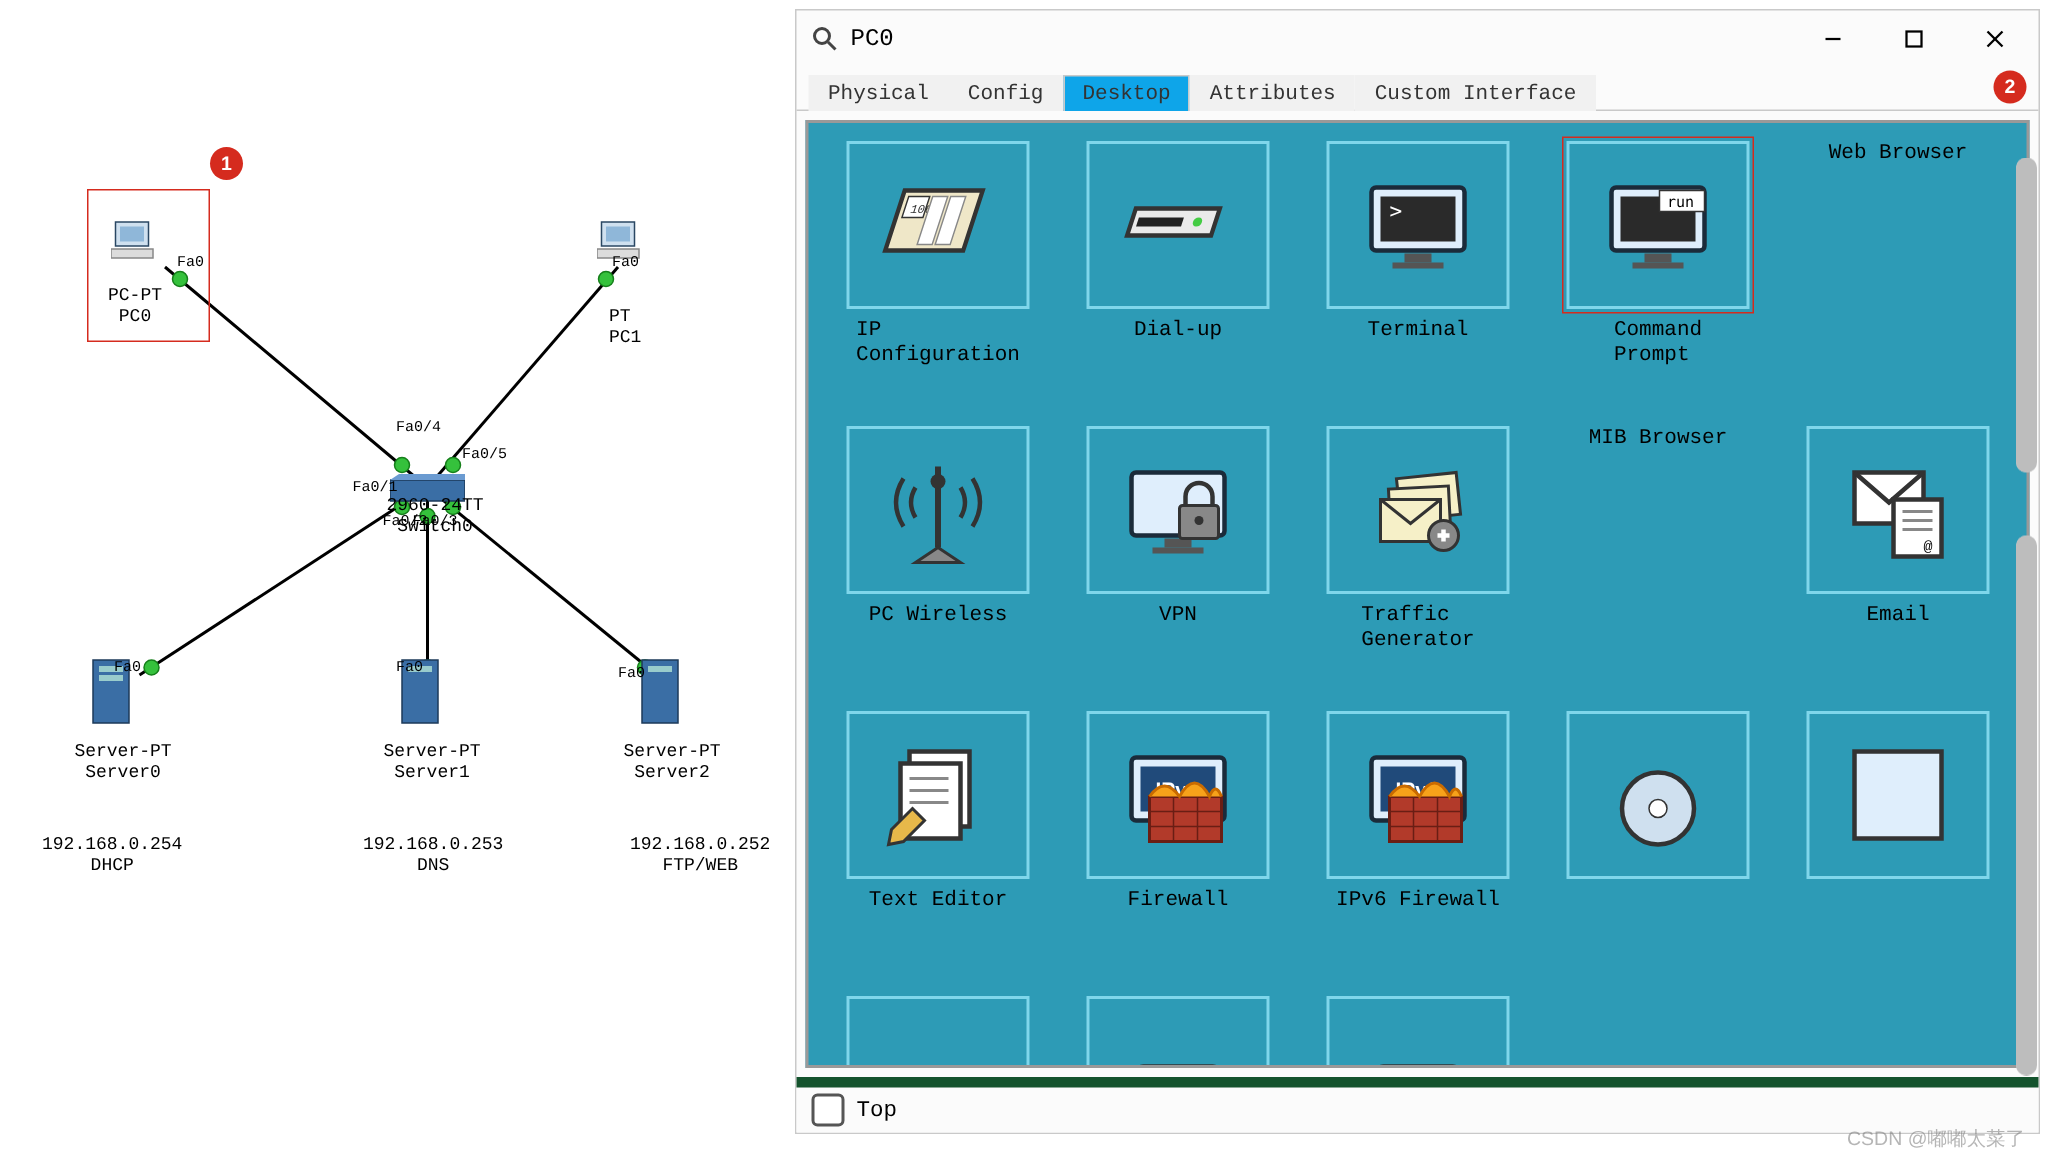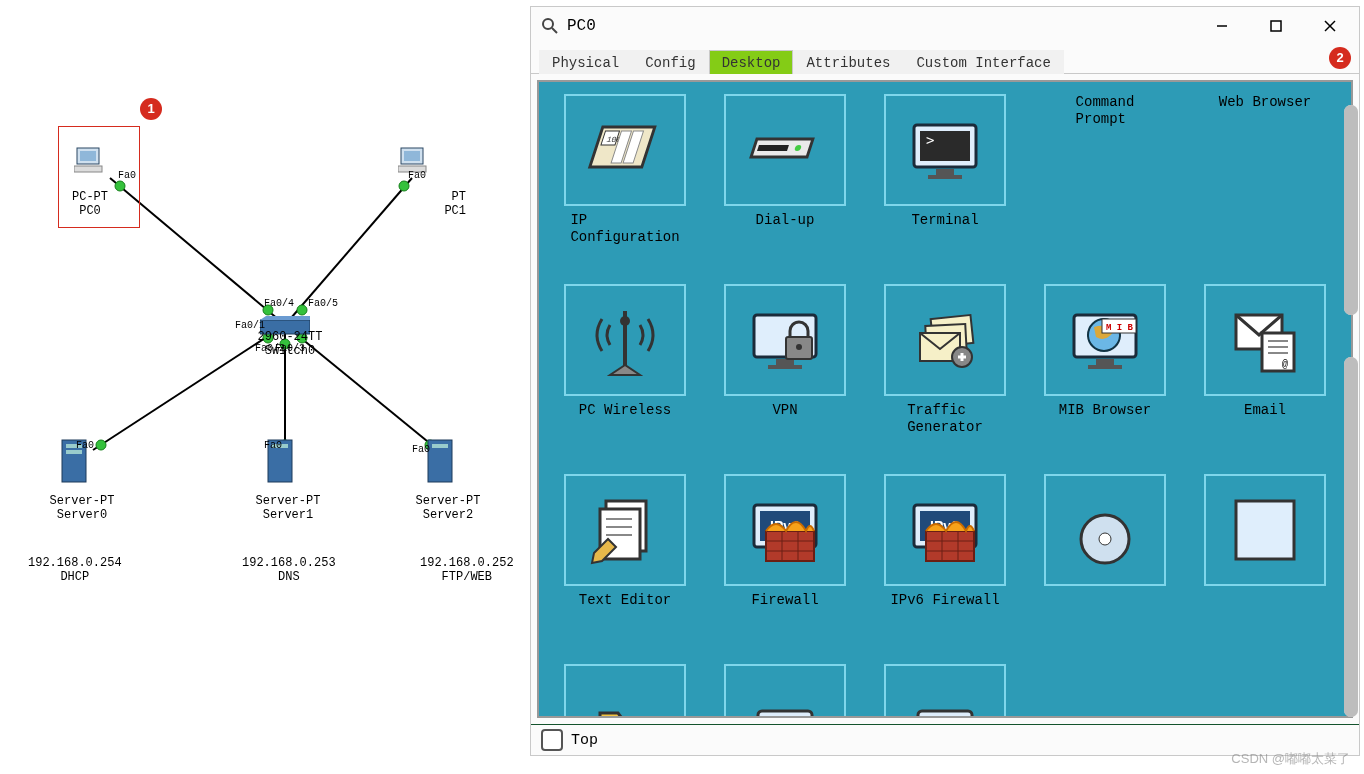--- a/index.html
+++ b/index.html
@@ -18,31 +18,31 @@
   .node{position:absolute;display:flex;flex-direction:column;align-items:center}
   .link-dot{fill:#35c13c;stroke:#157f1a;stroke-width:1}
   
   .win{position:absolute;left:530px;top:6px;width:828px;height:748px;border:1px solid #c9c9c9;background:#fbfbfb;display:flex;flex-direction:column}
   .titlebar{display:flex;align-items:center;height:38px;padding:0 6px 0 10px;gap:8px}
   .titlebar .appicon{width:18px;height:18px}
   .titlebar .title{font:16px "Courier New",monospace;flex:1}
   .winbtn{width:46px;height:38px;display:flex;align-items:center;justify-content:center;color:#333}
   .tabbar{display:flex;align-items:flex-end;height:28px;padding:0 8px;border-bottom:1px solid #c9c9c9;gap:0}
   .tab{padding:4px 12px 3px;font:14px "Courier New",monospace;color:#333;border:1px solid transparent;border-bottom:none;position:relative;top:1px;background:#f1f1f1}
-  .tab.active{background:#84cc16;border-color:#c9c9c9}
+  .tab.active{background:#0ea5e9;border-color:#c9c9c9}
   .desktop{flex:1;margin:6px;border:2px solid #999;background:#2d9bb6;position:relative;overflow:hidden}
   .grid{position:absolute;inset:0;padding:6px;display:grid;grid-template-columns:repeat(5,1fr);grid-auto-rows:190px;gap:0;overflow-y:auto}
   .cell{display:flex;flex-direction:column;align-items:center;gap:6px;padding-top:6px}
   .tile{width:118px;height:108px;border:2px solid #7fd6eb;background:#2d9bb6;display:flex;align-items:center;justify-content:center}
   .tile svg{width:78px;height:78px}
   .cap{font:14px/17px "Courier New",monospace;color:#000;white-space:pre}
   .sel-red{outline:1px solid #d52b1e;outline-offset:2px}
   .scroll-rail{position:absolute;right:1px;top:96px;width:14px;height:220px;background:#ddd;border-radius:7px}
   .scroll-thumb{position:absolute;left:0;width:14px;background:#bdbdbd;border-radius:7px}
-  .footer{display:flex;align-items:center;height:30px;padding:0 10px;gap:8px;border-top:1px solid #14532d;background:#fbfbfb}
+  .footer{display:flex;align-items:center;height:30px;padding:0 10px;gap:8px;border-top:7px solid #14532d;background:#fbfbfb}
   .chk{width:18px;height:18px;border:2px solid #555;border-radius:4px;background:#fff}
   .watermark{position:absolute;right:14px;bottom:6px;font:13px sans-serif;color:rgba(120,120,120,.55)}
 </style>
 </head>
 <body>
 
 <div class="canvas">
 
   <div class="topo">
     <svg viewBox="0 0 530 774" width="530" height="774">
@@ -78,36 +78,36 @@
 PC0</div>
     <div class="port-label" style="left:118px;top:170px">Fa0</div>
 
     <div class="node" style="left:398px;top:146px">
       <svg class="pc-icon" viewBox="0 0 34 28">
         <rect x="3" y="2" width="22" height="16" fill="#cfe0ef" stroke="#2a4763"></rect>
         <rect x="6" y="5" width="16" height="10" fill="#8fb7d9"></rect>
         <rect x="0" y="20" width="28" height="6" fill="#dcdcdc" stroke="#888"></rect>
       </svg>
     </div>
-    <div class="dev-label" style="left:406px;top:190px;width:60px;text-align:right">PT
+    <div class="dev-label" style="left:406px;top:204px;width:60px;text-align:left">PT
 PC1</div>
     <div class="port-label" style="left:408px;top:170px">Fa0</div>
 
     <div class="node" style="left:260px;top:316px">
       <svg class="switch-icon" viewBox="0 0 50 20">
         <rect x="0" y="4" width="50" height="14" fill="#3a6ea5" stroke="#1d3a5a"></rect>
         <polygon points="0,4 6,0 56,0 50,4" fill="#6b9bd1"></polygon>
       </svg>
     </div>
     <div class="dev-label" style="left:240px;top:330px;width:100px">2960-24TT
 Switch0</div>
     <div class="port-label" style="left:235px;top:320px">Fa0/1</div>
     <div class="port-label" style="left:255px;top:343px">Fa0/2</div>
     <div class="port-label" style="left:275px;top:343px">Fa0/3</div>
-    <div class="port-label" style="left:264px;top:298px">Fa0/4</div>
+    <div class="port-label" style="left:264px;top:280px">Fa0/4</div>
     <div class="port-label" style="left:308px;top:298px">Fa0/5</div>
 
     <div class="node" style="left:60px;top:438px">
       <svg class="server-icon" viewBox="0 0 28 46">
         <rect x="2" y="2" width="24" height="42" fill="#3a6ea5" stroke="#1d3a5a"></rect>
         <rect x="6" y="6" width="16" height="4" fill="#9cc"></rect>
         <rect x="6" y="12" width="16" height="4" fill="#9cc"></rect>
       </svg>
     </div>
     <div class="dev-label" style="left:32px;top:494px;width:100px">Server-PT
@@ -211,20 +211,30 @@
                 <rect x="8" y="14" width="62" height="42" rx="3" fill="#dfeefc" stroke="#1b2b3a" stroke-width="3"></rect>
                 <rect x="30" y="58" width="18" height="6" fill="#555"></rect>
                 <rect x="22" y="64" width="34" height="4" fill="#555"></rect>
                 <rect x="14" y="20" width="50" height="30" fill="#2a2a2a"></rect>
                 <text x="20" y="34" fill="#fff" font-size="14" font-family="monospace">&gt;</text>
               </svg>
             </div>
             <div class="cap">Terminal</div>
           </div>
           <div class="cell">
+            <div class="tile sel-red">
+              <svg xmlns="http://www.w3.org/2000/svg" viewBox="0 0 78 78">
+                <rect x="8" y="14" width="62" height="42" rx="3" fill="#dfeefc" stroke="#1b2b3a" stroke-width="3"></rect>
+                <rect x="30" y="58" width="18" height="6" fill="#555"></rect>
+                <rect x="22" y="64" width="34" height="4" fill="#555"></rect>
+                <rect x="14" y="20" width="50" height="30" fill="#2a2a2a"></rect>
+                <rect x="40" y="16" width="30" height="14" fill="#fff" stroke="#333"></rect>
+                <text x="45" y="27" font-size="10" font-family="monospace">run</text>
+              </svg>
+            </div>
             <div class="cap">Command
 Prompt</div>
           </div>
           <div class="cell">
             <div class="cap">Web Browser</div>
           </div>
           <div class="cell">
             <div class="tile">
               <svg xmlns="http://www.w3.org/2000/svg" viewBox="0 0 78 78">
                 <line x1="39" y1="10" x2="39" y2="64" stroke="#333" stroke-width="4"></line>
@@ -262,31 +272,20 @@
                   <circle cx="48" cy="48" r="10" fill="#888" stroke="#333" stroke-width="2"></circle>
                   <line x1="44" y1="48" x2="52" y2="48" stroke="#fff" stroke-width="3"></line>
                   <line x1="48" y1="44" x2="48" y2="52" stroke="#fff" stroke-width="3"></line>
                 </g>
               </svg>
             </div>
             <div class="cap">Traffic
 Generator</div>
           </div>
           <div class="cell">
-            <div class="tile">
-              <svg xmlns="http://www.w3.org/2000/svg" viewBox="0 0 78 78">
-                <rect x="8" y="14" width="62" height="42" rx="3" fill="#dfeefc" stroke="#1b2b3a" stroke-width="3"></rect>
-                <rect x="30" y="58" width="18" height="6" fill="#555"></rect>
-                <rect x="22" y="64" width="34" height="4" fill="#555"></rect>
-                <circle cx="38" cy="34" r="16" fill="#6bb7e6" stroke="#134" stroke-width="2"></circle>
-                <path d="M28 26 Q40 22 48 30 Q40 42 30 36" fill="#dca83a"></path>
-                <rect x="36" y="18" width="34" height="14" fill="#fff" stroke="#333"></rect>
-                <text x="40" y="29" font-size="9" font-weight="bold" fill="#c00">M I B</text>
-              </svg>
-            </div>
             <div class="cap">MIB Browser</div>
           </div>
           <div class="cell">
             <div class="tile">
               <svg xmlns="http://www.w3.org/2000/svg" viewBox="0 0 78 78">
                 <rect x="10" y="14" width="46" height="34" fill="#fff" stroke="#333" stroke-width="3"></rect>
                 <polyline points="10,14 33,34 56,14" fill="none" stroke="#333" stroke-width="3"></polyline>
                 <rect x="36" y="32" width="32" height="38" fill="#fff" stroke="#333" stroke-width="3"></rect>
                 <line x1="42" y1="40" x2="62" y2="40" stroke="#888" stroke-width="2"></line>
                 <line x1="42" y1="46" x2="62" y2="46" stroke="#888" stroke-width="2"></line>

